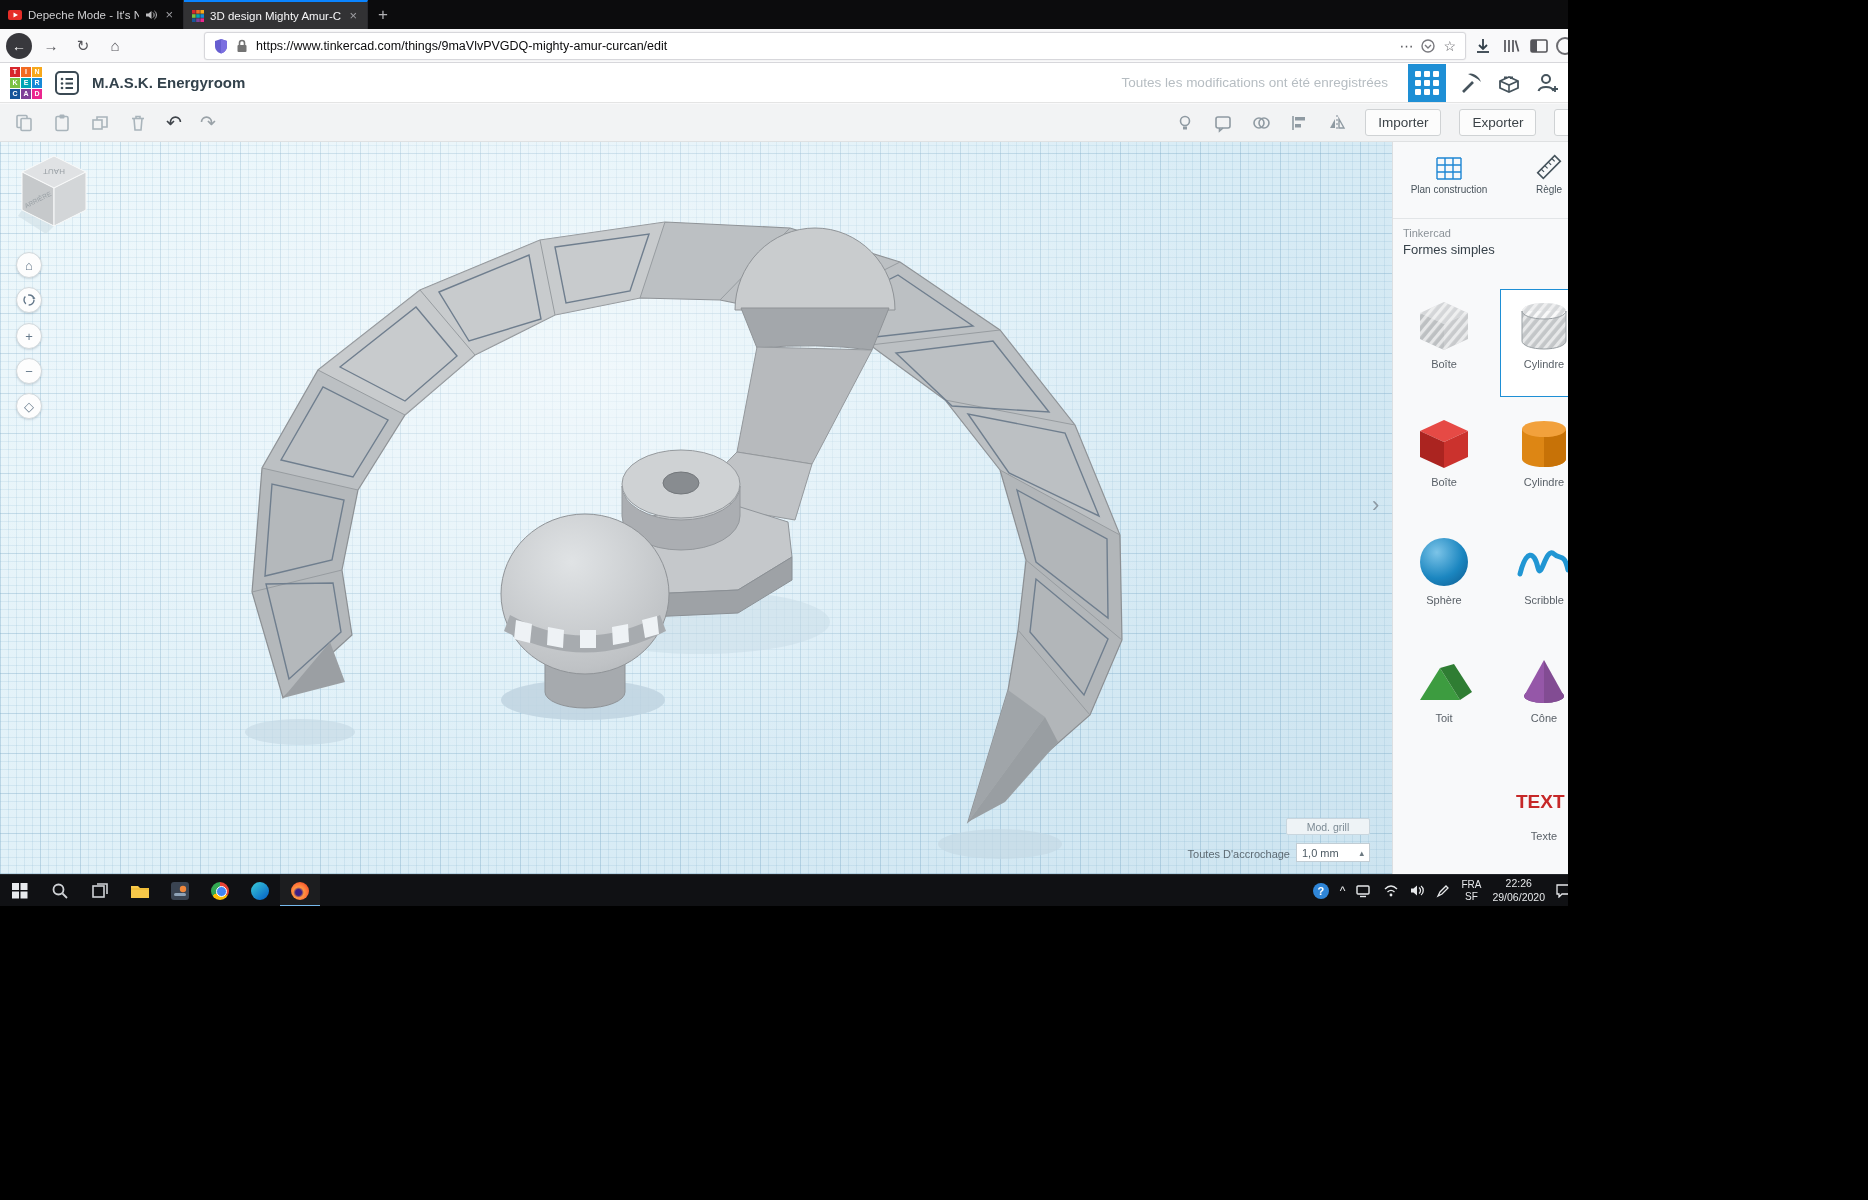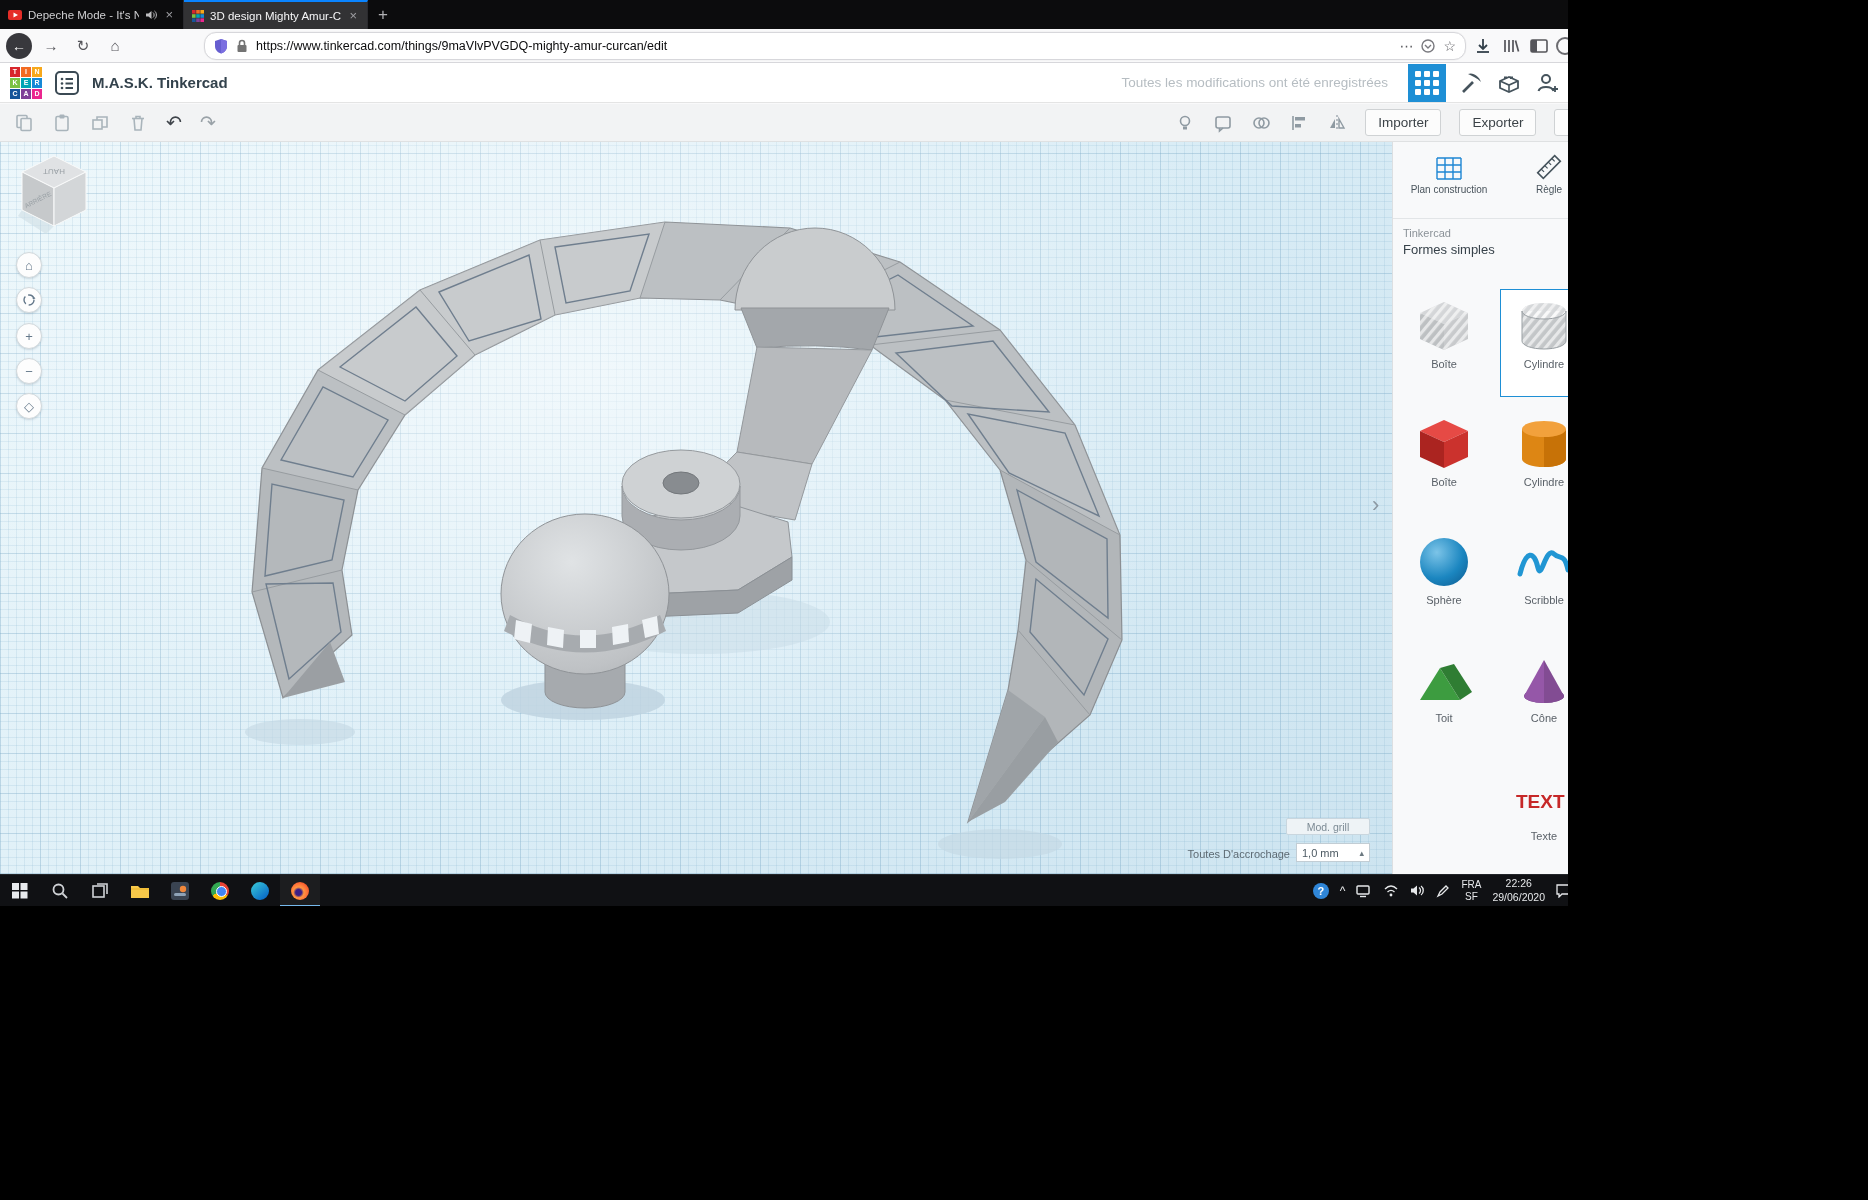--- a/index.html
+++ b/index.html
@@ -12,21 +12,21 @@
   .tab.active { background:#323234; color:#f5f5f6; border-top:2px solid #0a84ff; }
   .tab-title { flex:1; white-space:nowrap; overflow:hidden; }
   .tab-close { color:#9f9fa3; font-size:13px; padding:0 2px; }
   .newtab { width:30px; display:flex; align-items:center; justify-content:center; color:#b1b1b3; font-size:17px; }
 
   
   .navbar { position:absolute; left:0; top:29px; width:1580px; height:34px; background:#f9f9fa; border-bottom:1px solid #d7d7db; display:flex; align-items:center; padding:0 6px; gap:6px; }
   .nav-btn { width:26px; height:26px; display:flex; align-items:center; justify-content:center; color:#55555a; font-size:15px; border-radius:3px; }
   .nav-back { background:#38383d; color:#f9f9fa; border-radius:50%; width:26px; height:26px; font-size:14px; }
   .nav-spacer { width:64px; }
-  .urlbar { flex:1; height:28px; background:#fff; border:1px solid #d7d7db; border-radius:12px; display:flex; align-items:center; padding:0 9px; gap:8px; min-width:0; box-shadow:0 0 0 0.5px rgba(0,0,0,.04); }
+  .urlbar { flex:1; height:28px; background:#fff; border:1px solid #d7d7db; border-radius:3px; display:flex; align-items:center; padding:0 9px; gap:8px; min-width:0; box-shadow:0 0 0 0.5px rgba(0,0,0,.04); }
   .url-text { flex:1; font-size:12.5px; color:#0c0c0d; white-space:nowrap; overflow:hidden; }
   .url-glyph { color:#5a5a5f; font-size:14px; }
   .acct-circle { width:18px; height:18px; border:2px solid #6b6b70; border-radius:50%; flex:none; }
 
   
   .appheader { position:absolute; left:0; top:63px; width:100%; height:40px; background:#fff; border-bottom:1px solid #e4e4e4; display:flex; align-items:center; padding:0 8px 0 10px; gap:12px; }
   .tklogo { display:grid; grid-template-columns:repeat(3,10px); grid-auto-rows:10px; gap:1px; }
   .tklogo span { display:flex; align-items:center; justify-content:center; color:#fff; font-size:7px; font-weight:bold; }
   .tklogo span:nth-child(1){background:#d7262c}.tklogo span:nth-child(2){background:#f26a21}.tklogo span:nth-child(3){background:#f7a81b}
   .tklogo span:nth-child(4){background:#7ac143}.tklogo span:nth-child(5){background:#00a5b5}.tklogo span:nth-child(6){background:#1789d6}
@@ -200,21 +200,21 @@
         <span>A</span>
         <span>D</span>
     </div>
     <svg width="26" height="26">
         <rect x="2" y="2" width="22" height="22" rx="4" fill="none" stroke="#3b4a54" stroke-width="2"></rect>
         <circle cx="8" cy="9" r="1.3" fill="#3b4a54"></circle>
         <circle cx="8" cy="13.5" r="1.3" fill="#3b4a54"></circle>
         <circle cx="8" cy="18" r="1.3" fill="#3b4a54"></circle>
         <path d="M11.5 9 H19 M11.5 13.5 H19 M11.5 18 H19" stroke="#3b4a54" stroke-width="1.8"></path>
       </svg>
-    <span class="design-title">M.A.S.K. Tinkercad</span>
+    <span class="design-title">M.A.S.K. Energyroom</span>
     <div class="hd-spacer"></div>
     <span class="save-status">Toutes les modifications ont été enregistrées</span>
     <div class="appsbtn">
         <i></i>
         <i></i>
         <i></i>
         <i></i>
         <i></i>
         <i></i>
         <i></i>

